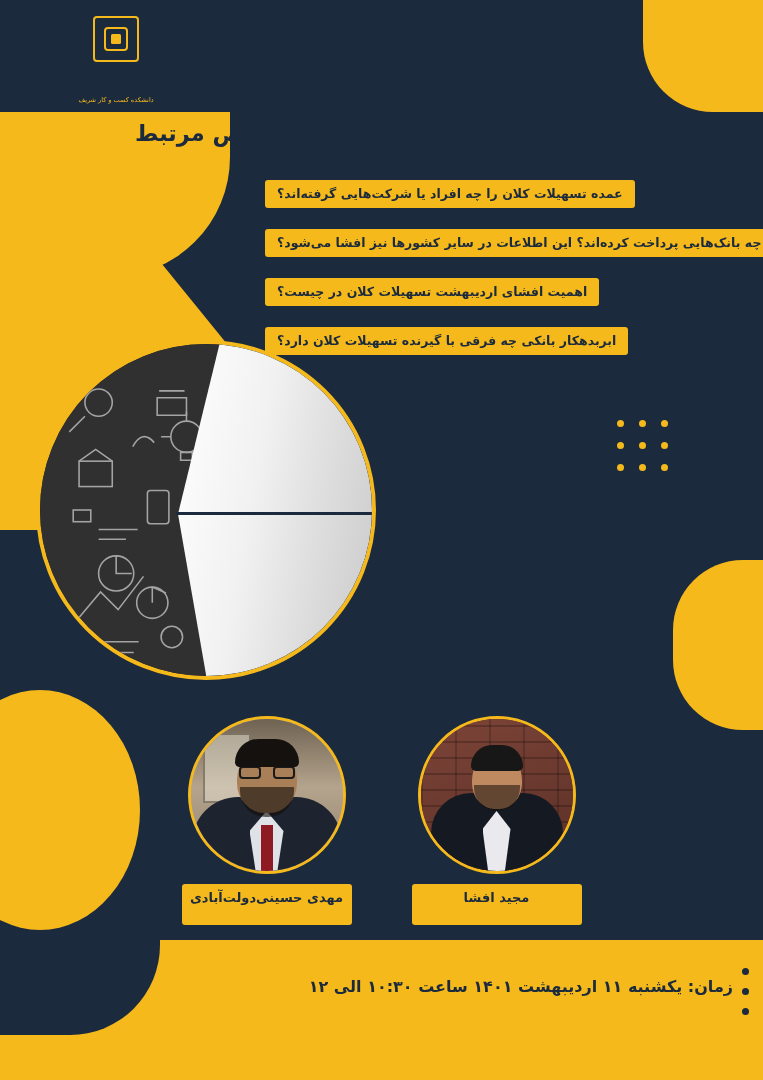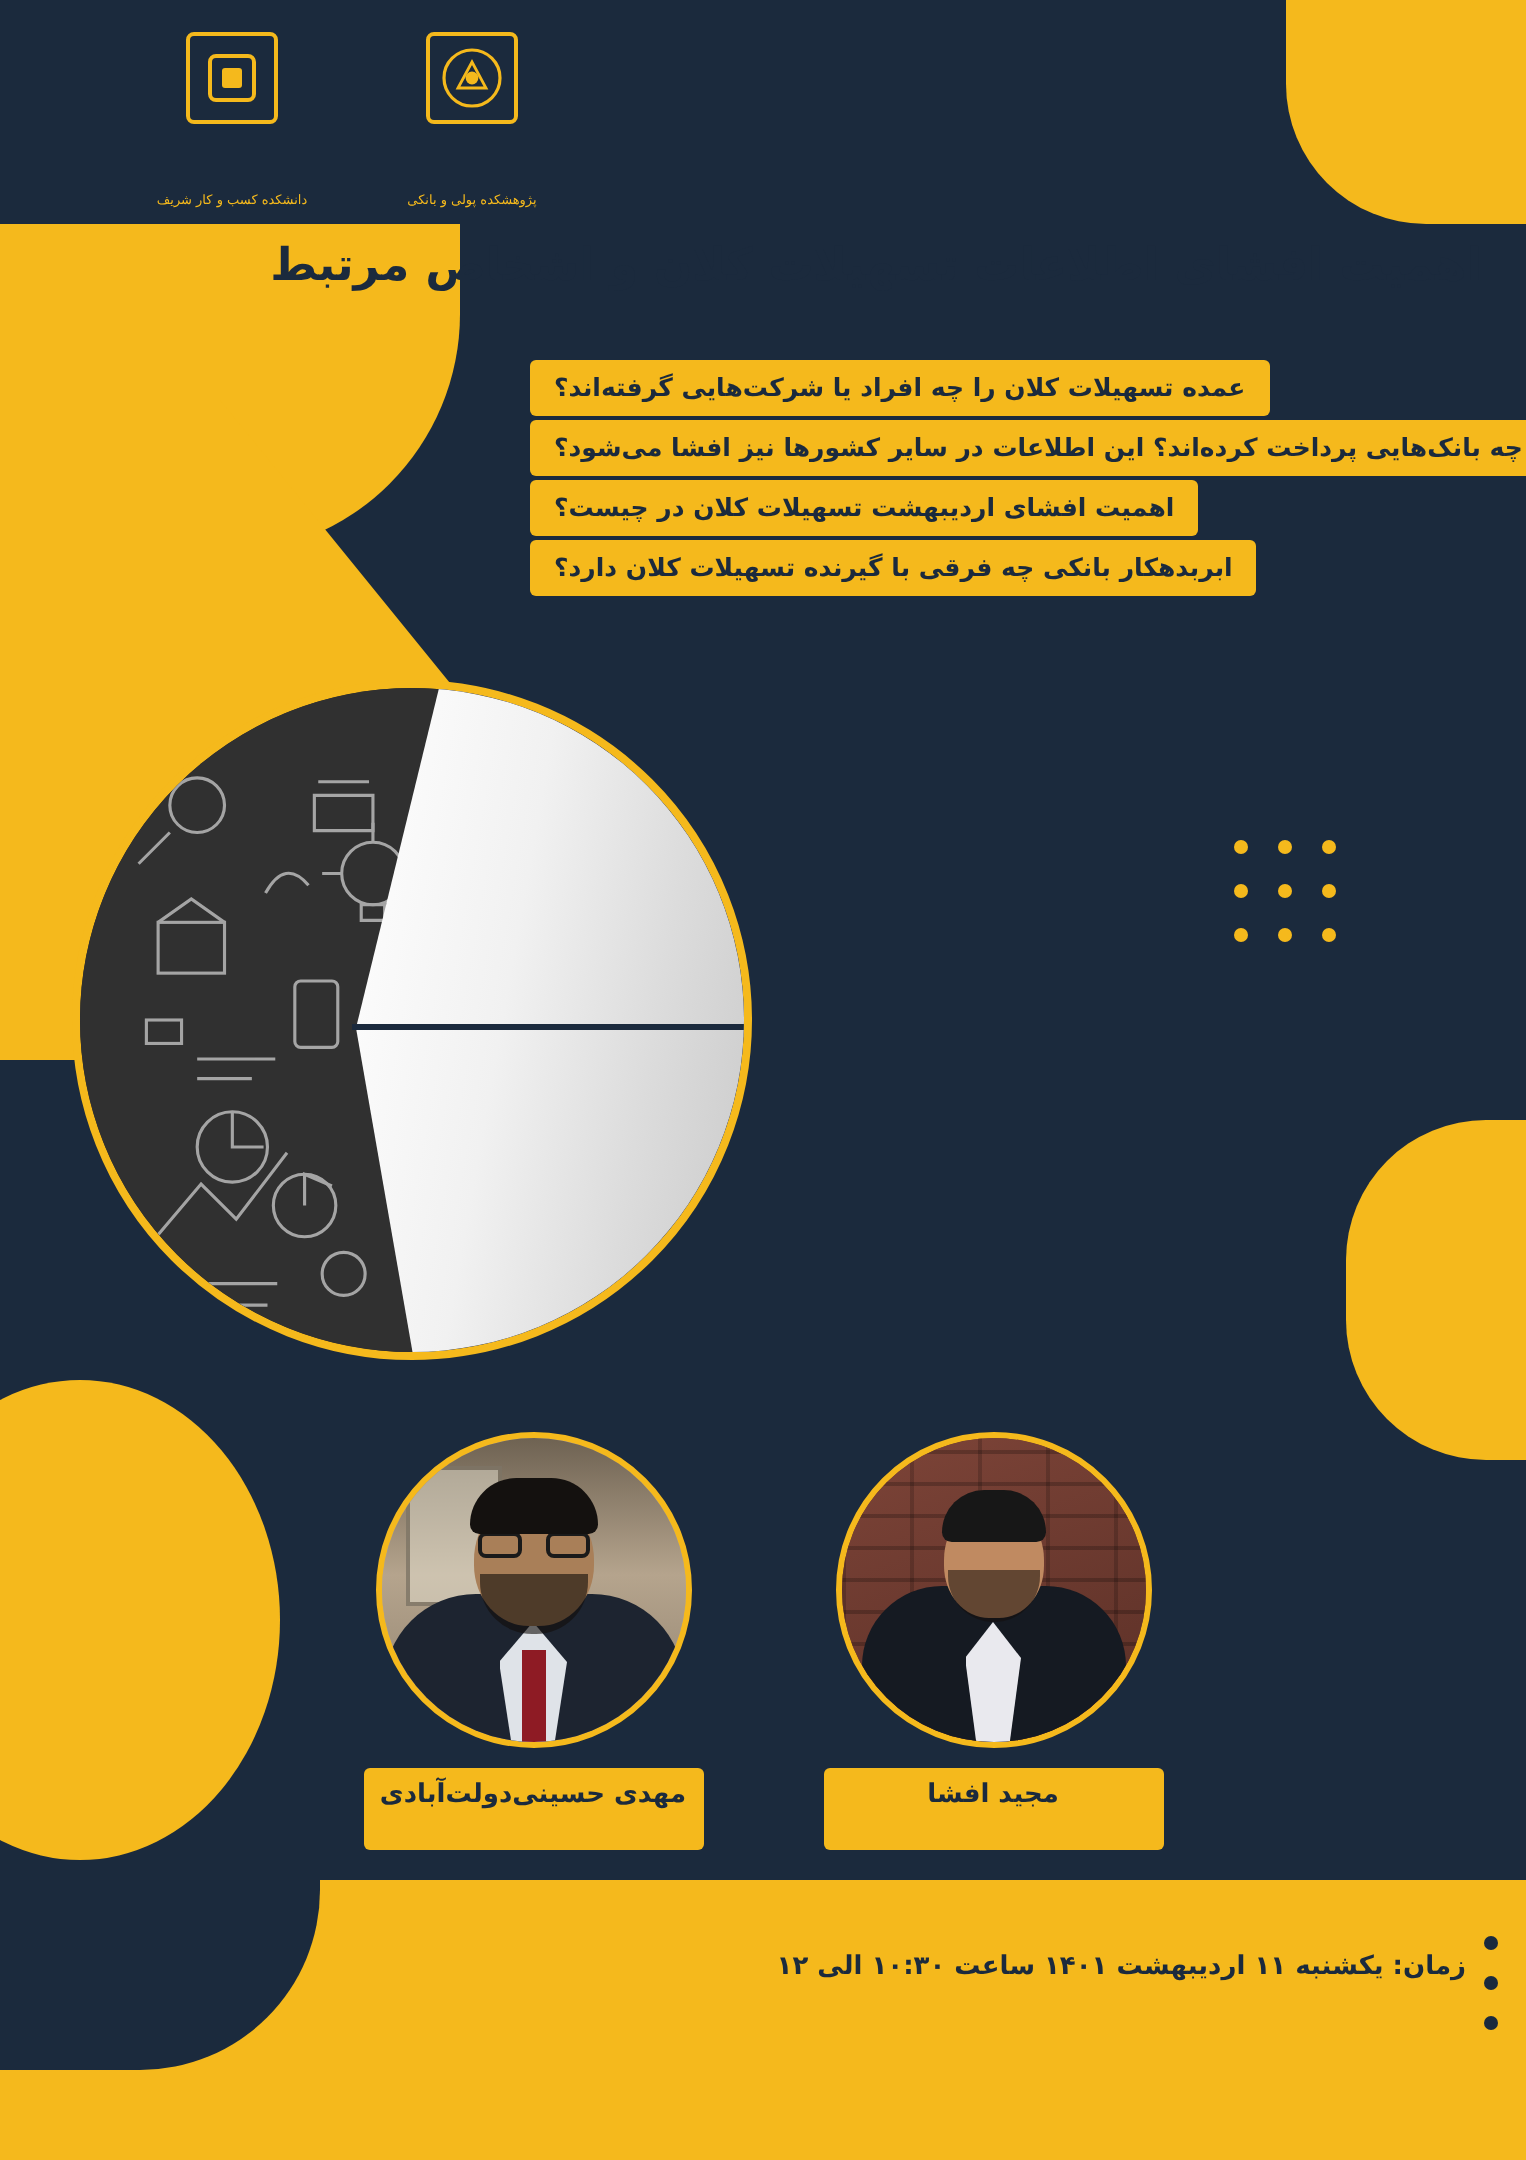--- a/index.html
+++ b/index.html
@@ -129,21 +129,21 @@
   }
 
   
   .questions {
     position: absolute;
     top: 180px;
     right: 18px;
     width: 480px;
     display: flex;
     flex-direction: column;
-    gap: 2px;
+    gap: 21px;
     align-items: flex-end;
   }
   .q-item {
     background: #f5b91c;
     color: #1b2a3d;
     font-size: 12.5px;
     font-weight: bold;
     padding: 6px 12px 7px 12px;
     border-radius: 3px;
     text-align: right;
@@ -377,21 +377,21 @@
   .footer-info {
     position: absolute;
     right: 30px;
     top: 970px;
     width: 640px;
     text-align: right;
     direction: rtl;
     color: #1b2a3d;
   }
   .footer-line {
-    font-size: 13px;
+    font-size: 16px;
     font-weight: bold;
     line-height: 2.15;
   }
   .footer-dots {
     position: absolute;
     right: 14px;
     top: 968px;
     display: flex;
     flex-direction: column;
     gap: 13px;
@@ -412,30 +412,20 @@
   <div class="bg-navy-body"></div>
   <div class="bg-navy-top-notch"></div>
   <div class="bg-yellow-left-round"></div>
   <div class="bg-yellow-wedge"></div>
   <div class="bg-yellow-lowerleft"></div>
   <div class="bg-yellow-rightcurve"></div>
   <div class="bg-yellow-bottom"></div>
   <div class="bg-bottom-navy-curve"></div>
 
   <div class="logos">
-    <div class="logo-block">
-      <div class="logo-mark">
-        <svg width="34" height="34" viewBox="0 0 34 34" aria-hidden="true">
-          <circle cx="17" cy="17" r="14" fill="none" stroke="#f5b91c" stroke-width="1.6"></circle>
-          <path d="M10 22 L17 9 L24 22 Z" fill="none" stroke="#f5b91c" stroke-width="1.4"></path>
-          <circle cx="17" cy="17" r="3.2" fill="#f5b91c"></circle>
-        </svg>
-      </div>
-      <div class="logo-caption">پژوهشکده پولی و بانکی</div>
-    </div>
     <div class="logo-block">
       <div class="logo-mark">
         <svg width="32" height="32" viewBox="0 0 32 32" aria-hidden="true">
           <rect x="5" y="5" width="22" height="22" rx="3" fill="none" stroke="#f5b91c" stroke-width="2"></rect>
           <rect x="11" y="11" width="10" height="10" rx="1.5" fill="#f5b91c"></rect>
         </svg>
       </div>
       <div class="logo-caption">دانشکده
 کسب و کار شریف</div>
     </div>

